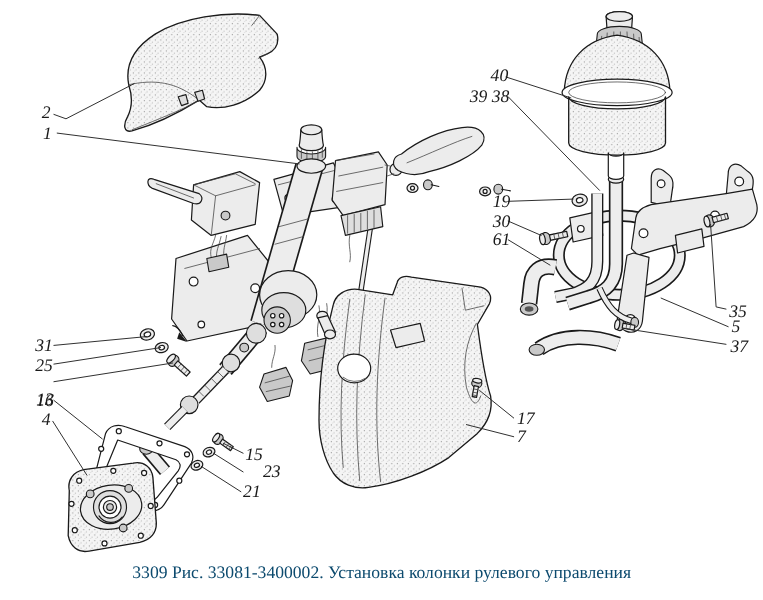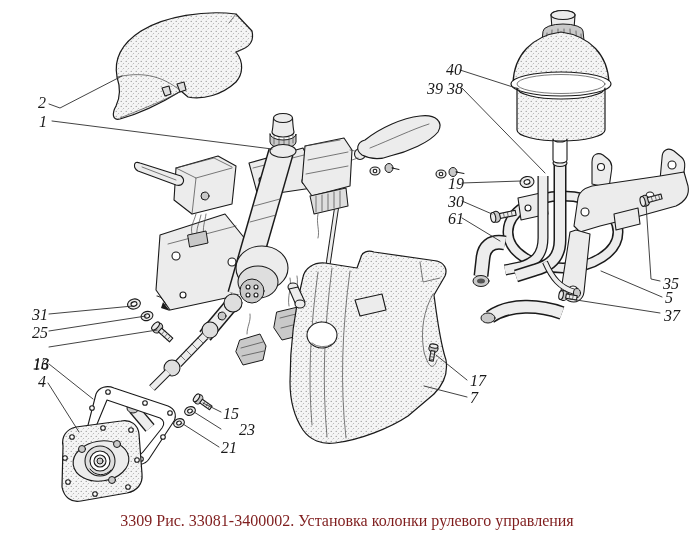--- a/index.html
+++ b/index.html
@@ -16,21 +16,21 @@
   .stip{fill:url(#stip);stroke:#1a1a1a;stroke-width:1.2;}
   .tubeO{fill:none;stroke:#1a1a1a;stroke-linecap:butt;}
   .tubeI{fill:none;stroke:#ededed;stroke-linecap:butt;}
   .leader{fill:none;stroke:#2e2e2e;stroke-width:.9;}
   .callout{position:absolute;font:italic 16px "Liberation Serif",serif;color:#1a1a1a;
            white-space:nowrap;line-height:18px;}
   .watermark{position:absolute;left:424px;top:413px;
              font:bold 36px "Liberation Sans",sans-serif;letter-spacing:1px;
              color:#fbfbfb;-webkit-text-stroke:1.4px #e1e1e1;text-shadow:0 0 1px #e6e6e6;}
   .caption{position:absolute;left:0;top:512px;width:694px;text-align:center;
-           font:16px "Liberation Serif",serif;color:#7f1d1d;}
+           font:16px "Liberation Serif",serif;color:#0c4a6e;}
 </style>
 </head>
 <body>
 
 <div class="page">
 
   <svg width="694" height="545" viewBox="0 0 694 545">
     <defs>
       <pattern id="stip" width="5" height="5" patternUnits="userSpaceOnUse">
         <rect width="5" height="5" fill="#f5f5f5"></rect>

